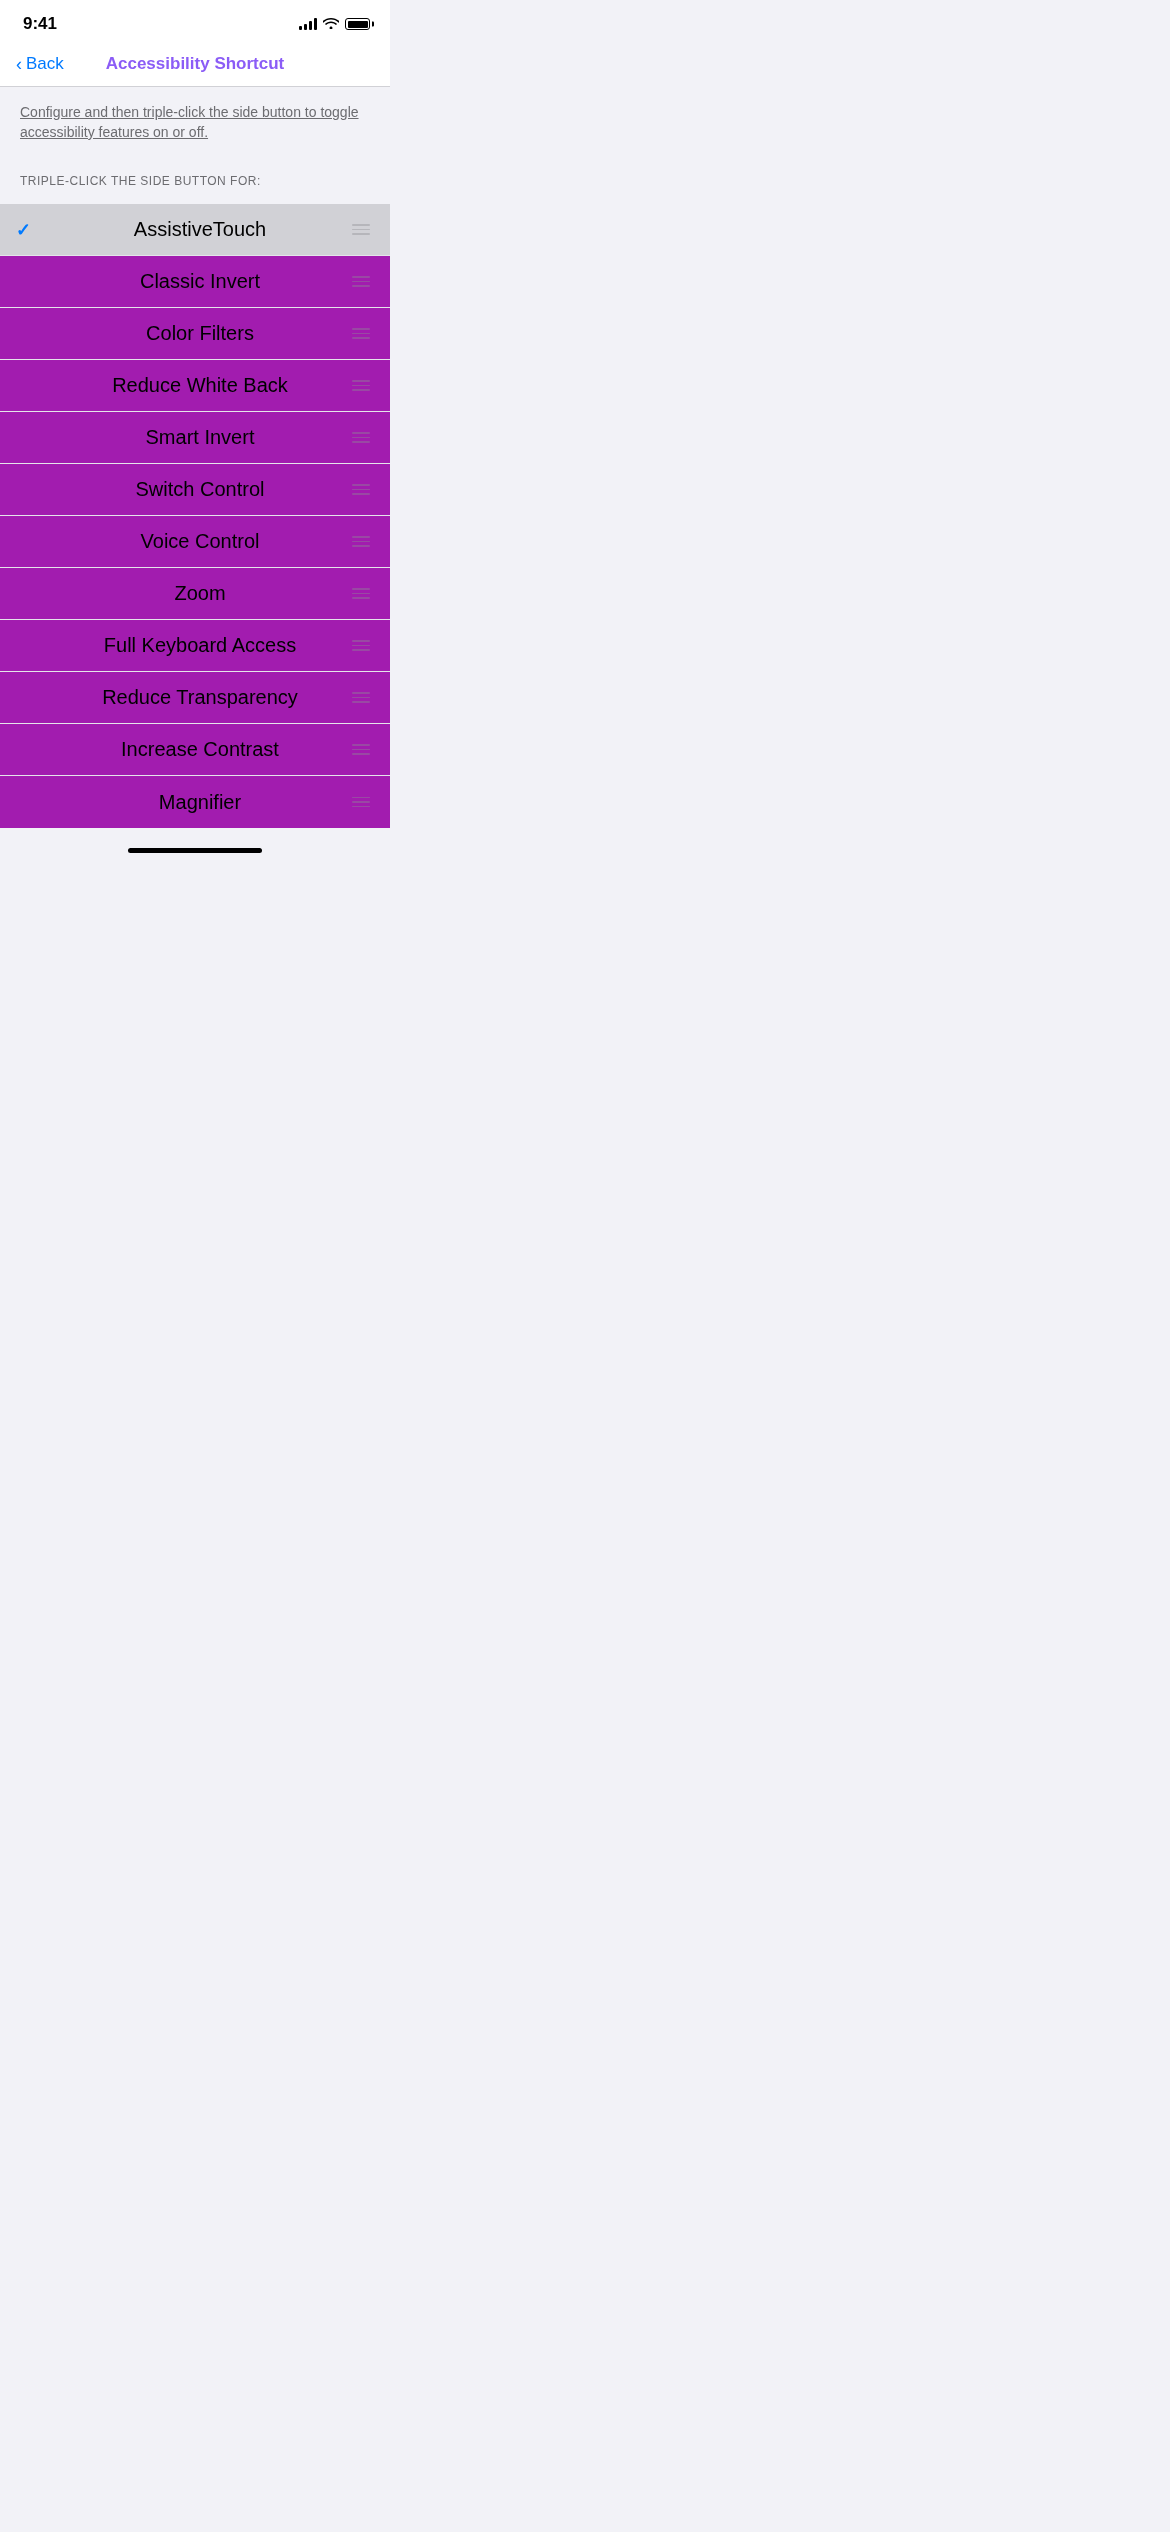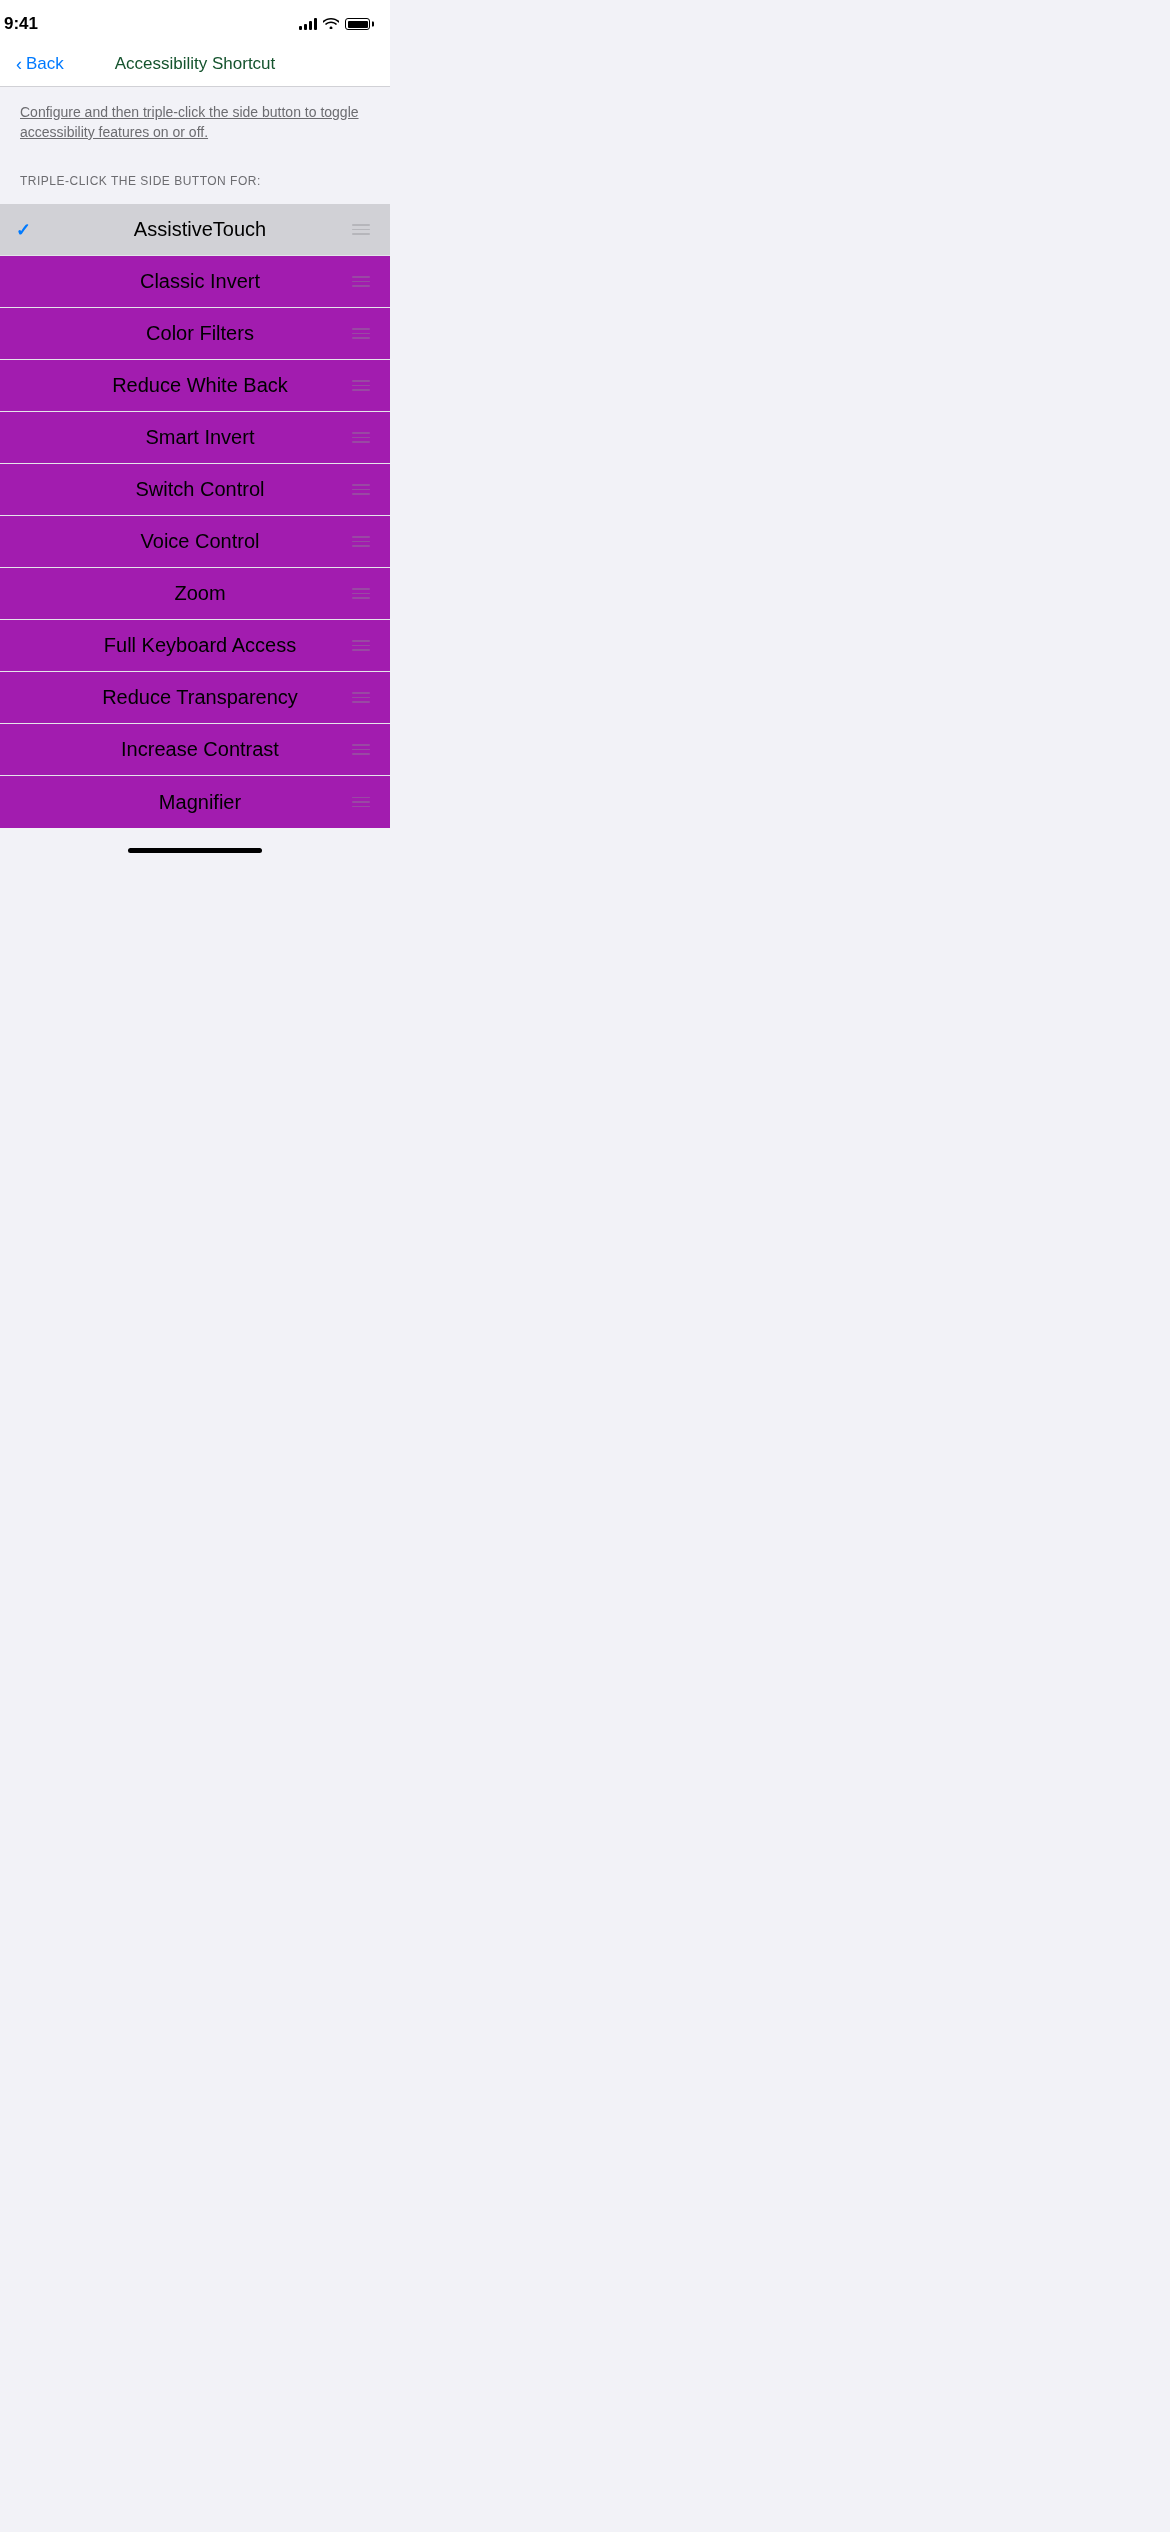--- a/index.html
+++ b/index.html
@@ -14,21 +14,21 @@
       min-height: 844px;
       background: #f2f2f7;
       font-family: -apple-system, 'SF Pro Display', 'Helvetica Neue', Arial, sans-serif;
       overflow-x: hidden;
     }
 
     .status-bar {
       display: flex;
       justify-content: space-between;
       align-items: center;
-      padding: 14px 20px 8px 4px;
+      padding: 14px 20px 8px 23px;
       background: #ffffff;
     }
 
     .status-time {
       font-size: 17px;
       font-weight: 600;
       color: #000;
     }
 
     .status-icons {
@@ -113,22 +113,22 @@
 
     .back-chevron {
       font-size: 18px;
       font-weight: 300;
       color: #007aff;
       line-height: 1;
     }
 
     .nav-title {
       font-size: 17px;
-      font-weight: 400;
-      color: #14532d;
+      font-weight: 700;
+      color: #8b5cf6;
       text-align: center;
     }
 
     .description-section {
       background: #f2f2f7;
       padding: 16px 20px 16px 20px;
     }
 
     .description-text {
       font-size: 14px;

